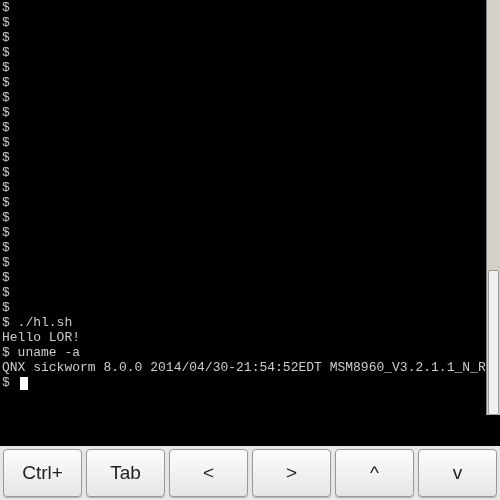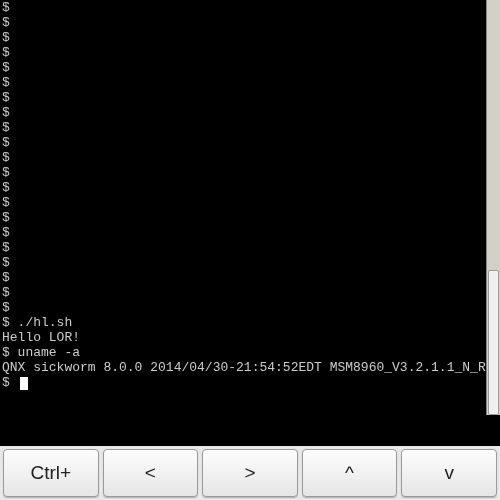--- a/index.html
+++ b/index.html
@@ -73,17 +73,18 @@
 
 <div class="terminal-wrap">
   <div class="terminal" id="terminal"><span class="line">$</span><span class="line">$</span><span class="line">$</span><span class="line">$</span><span class="line">$</span><span class="line">$</span><span class="line">$</span><span class="line">$</span><span class="line">$</span><span class="line">$</span><span class="line">$</span><span class="line">$</span><span class="line">$</span><span class="line">$</span><span class="line">$</span><span class="line">$</span><span class="line">$</span><span class="line">$</span><span class="line">$</span><span class="line">$</span><span class="line">$</span><span class="line">$ ./hl.sh</span><span class="line">Hello LOR!</span><span class="line">$ uname -a</span><span class="line">QNX sickworm 8.0.0 2014/04/30-21:54:52EDT MSM8960_V3.2.1.1_N_R085_Rev:16 armle</span><span class="line">$ <span class="cursor"></span></span></div>
   <div class="scrollbar">
     <div class="scrollbar-thumb"></div>
   </div>
 </div>
 
 <div class="keyrow">
   <div class="key">Ctrl+</div>
+  <div class="key">Tab</div>
   <div class="key">&lt;</div>
   <div class="key">&gt;</div>
   <div class="key">^</div>
   <div class="key">v</div>
 </div>
 
 </body></html>

